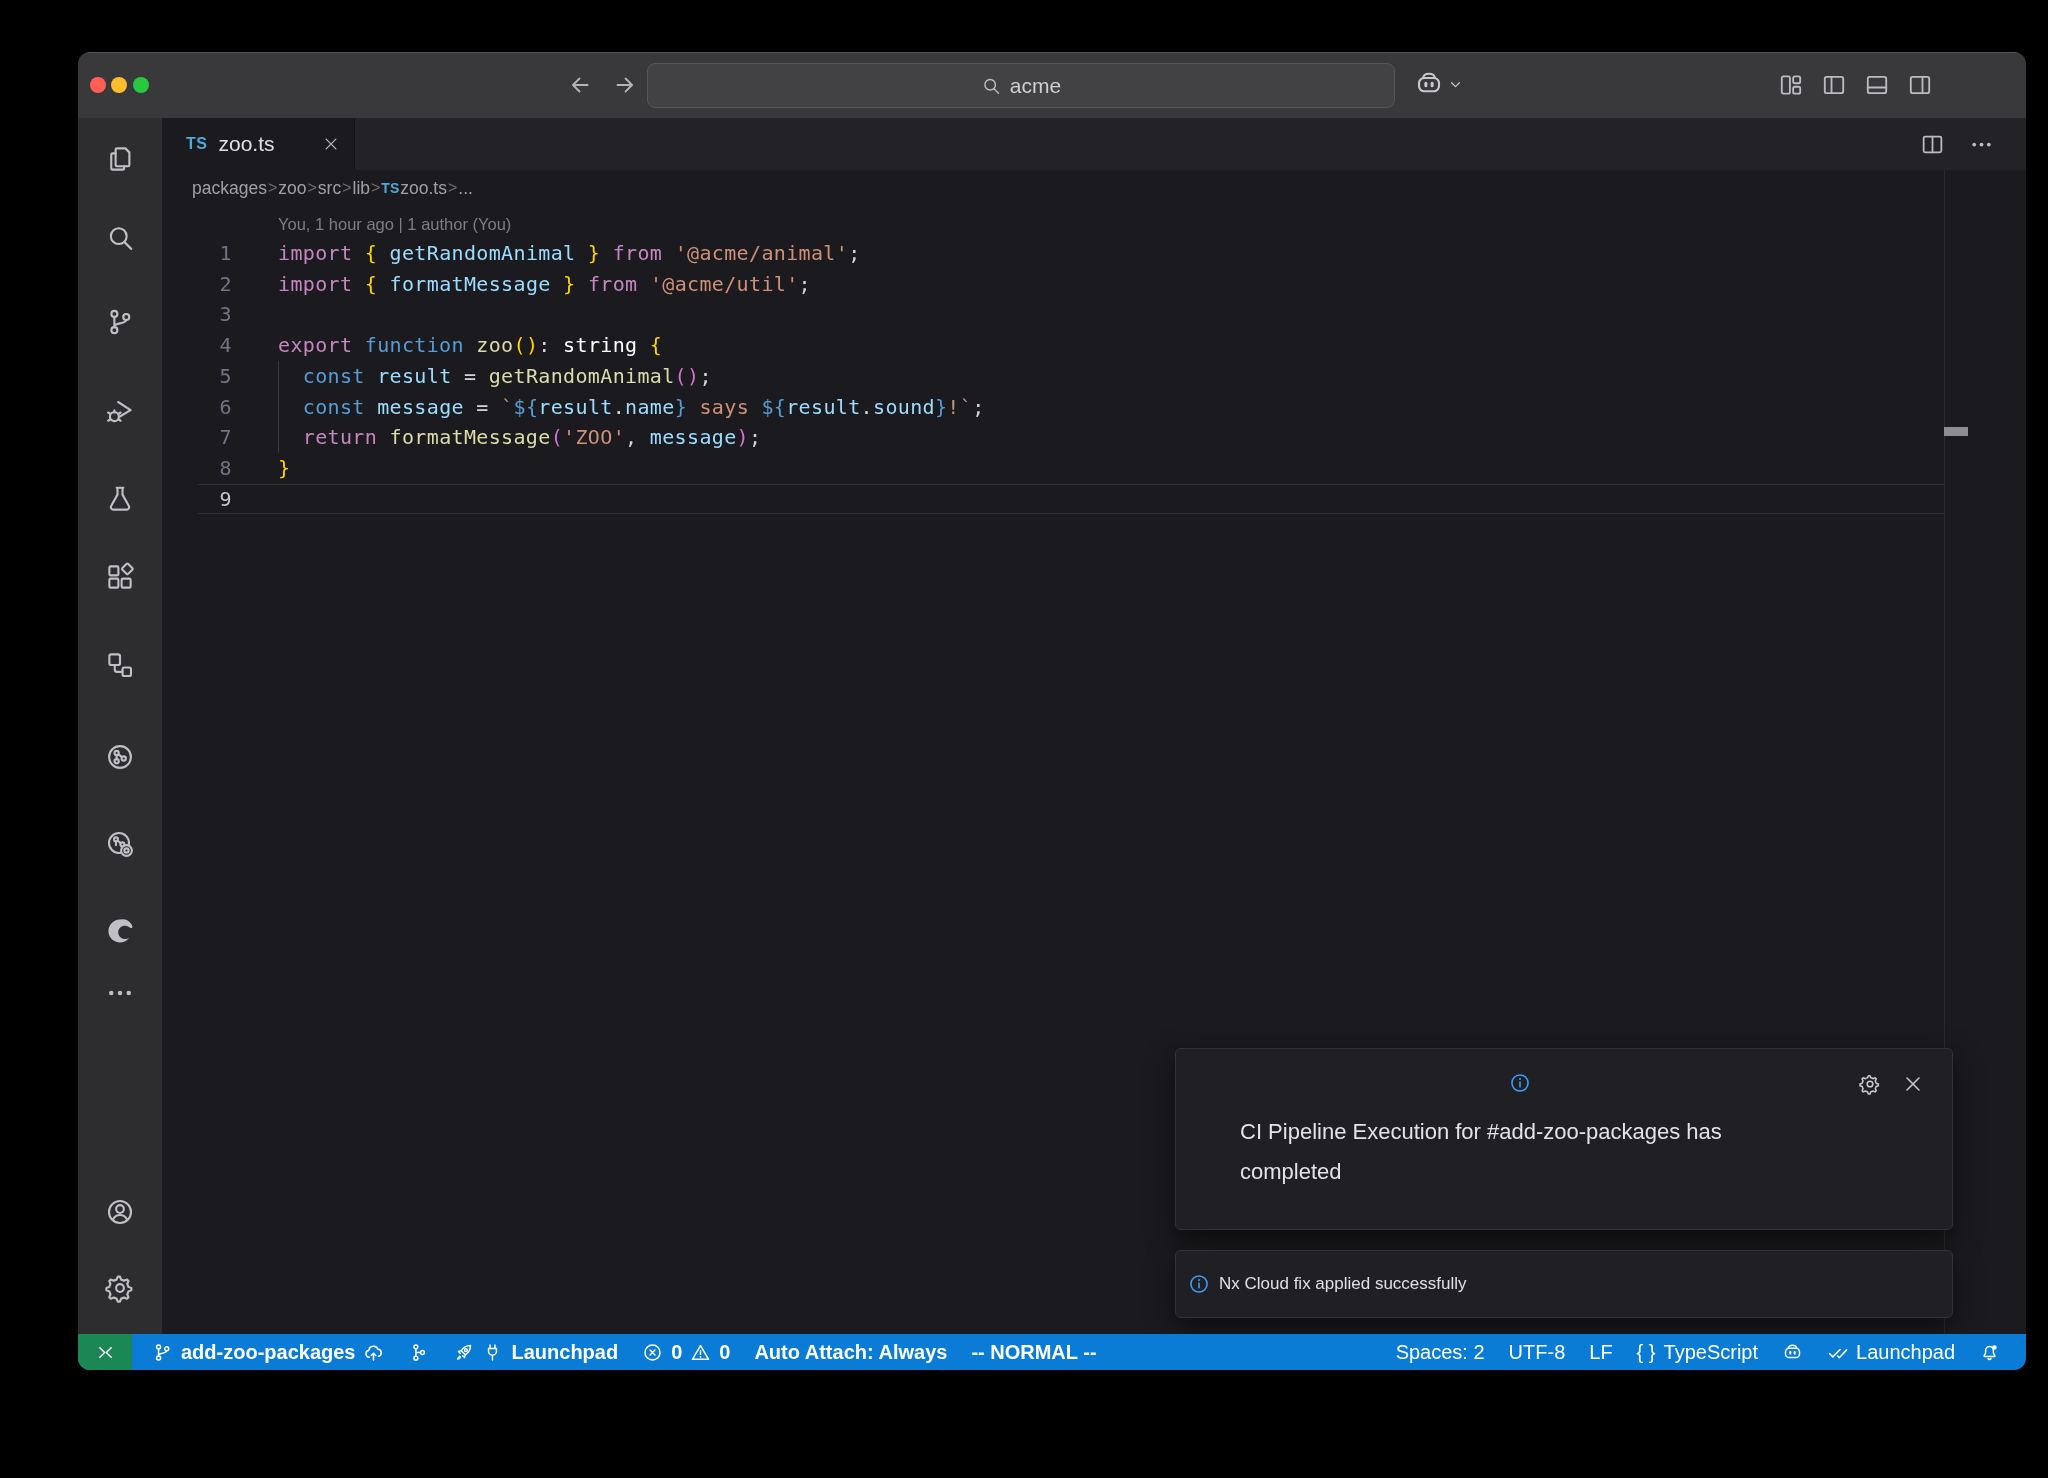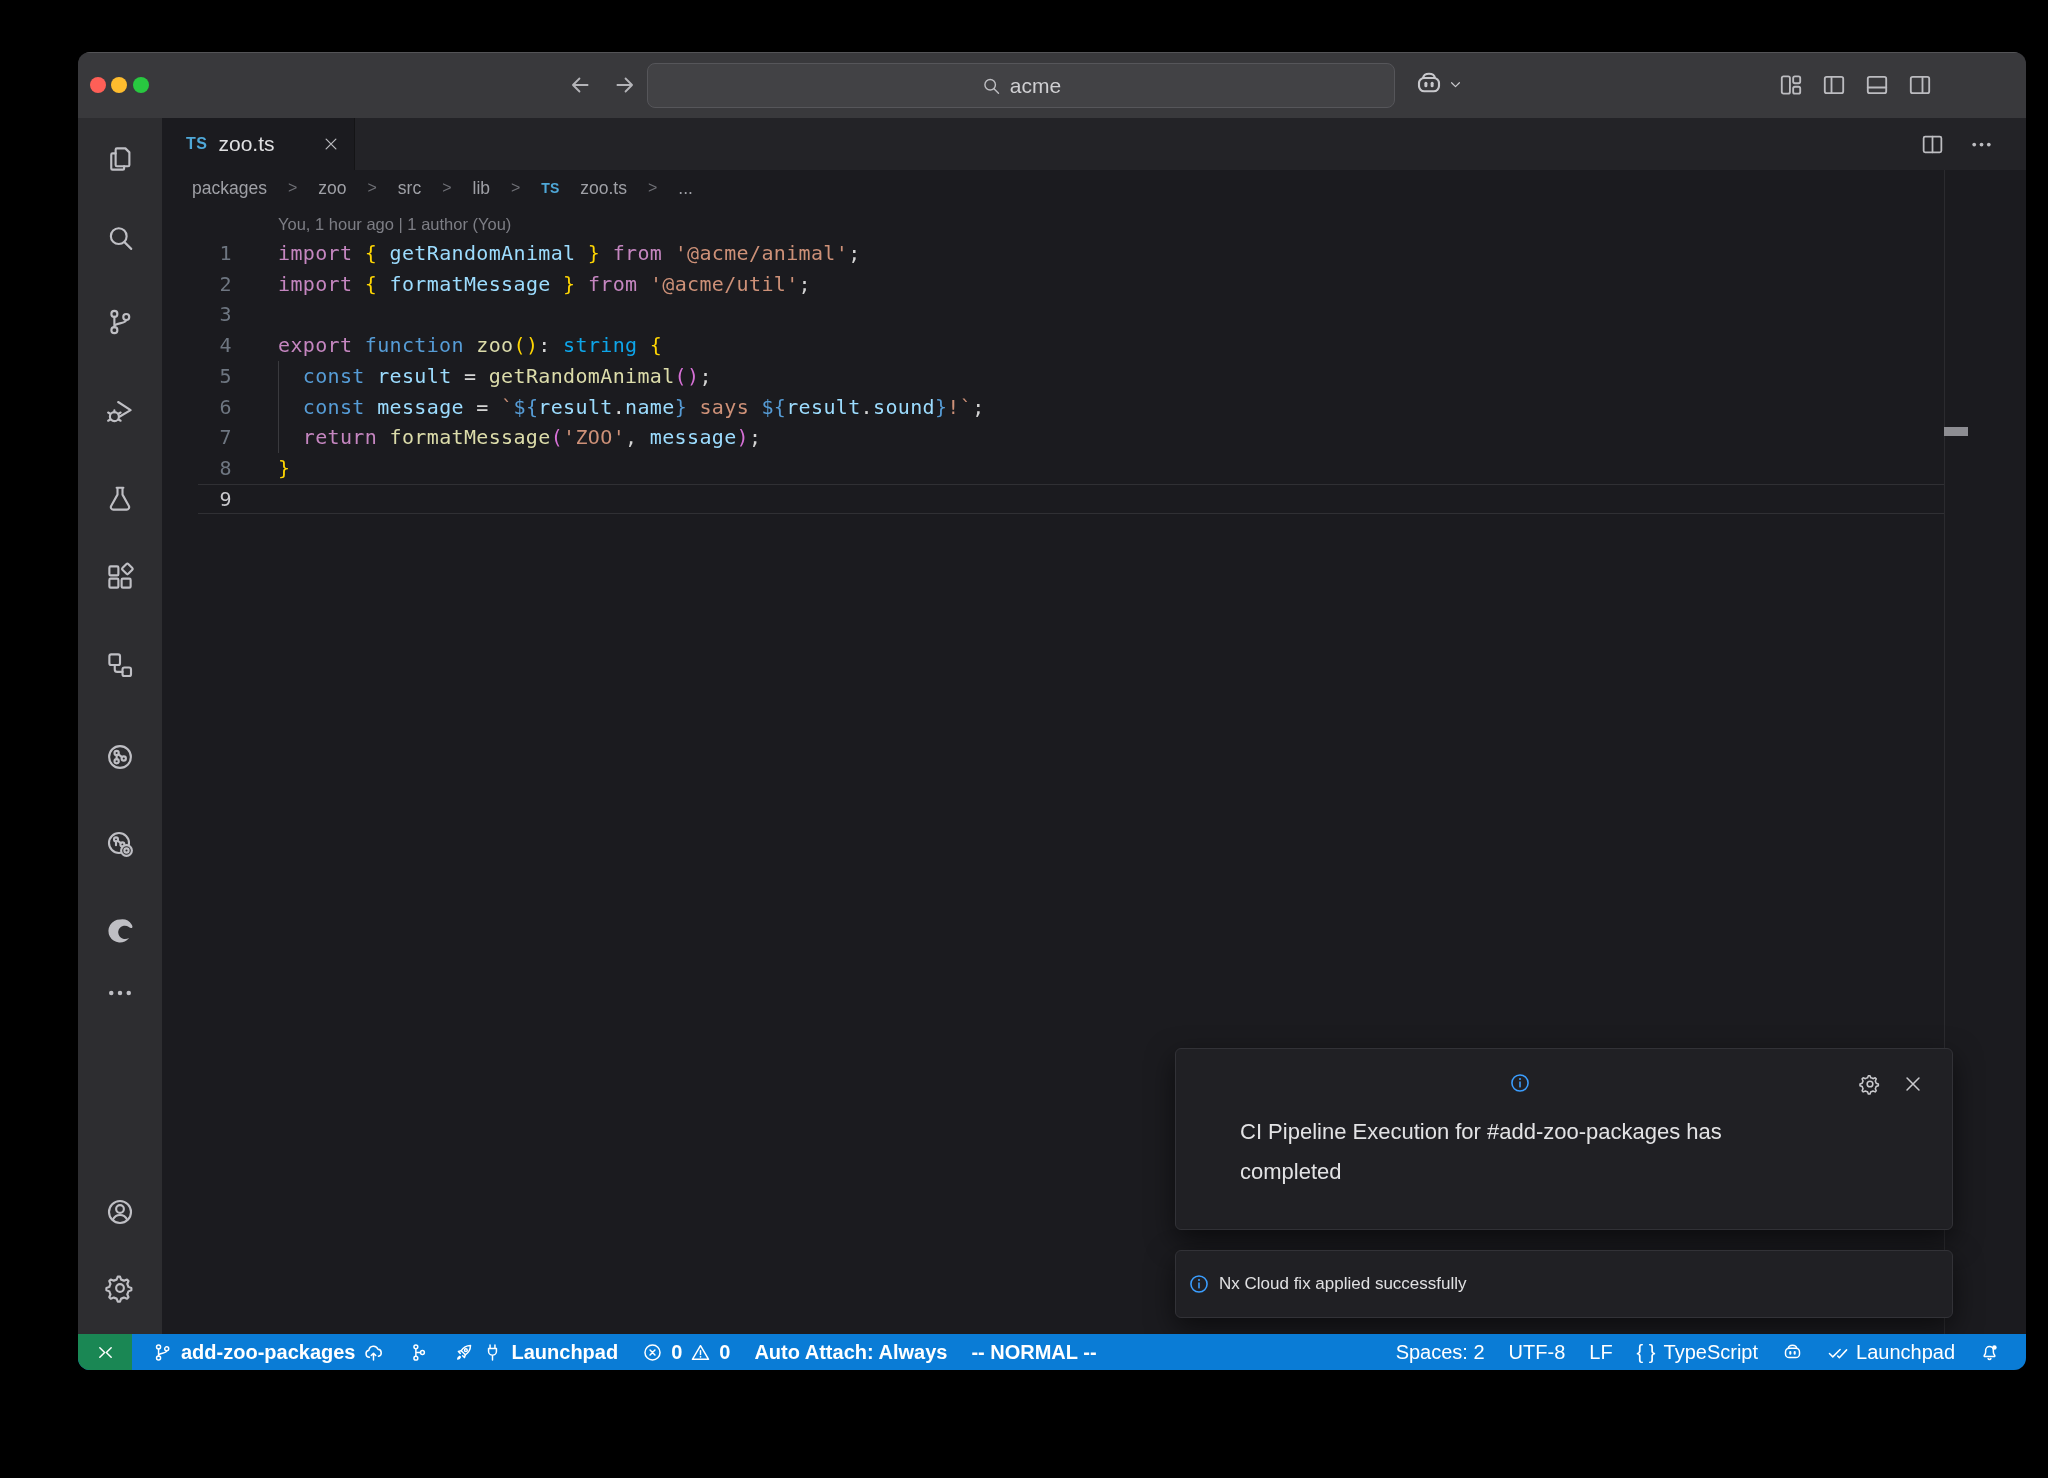--- a/index.html
+++ b/index.html
@@ -37,31 +37,31 @@
   .editor{position:absolute;left:84px;top:66px;right:0;bottom:36px;background:#1b1b1f;}
   .tabstrip{position:absolute;left:0;top:0;right:0;height:52px;background:#232327;}
   .tab{position:absolute;left:0;top:0;width:193px;height:52px;background:#1b1b1f;border-right:1px solid #141416;
     display:flex;align-items:center;padding:0 14px 0 24px;box-sizing:border-box;}
   .ts-badge{color:var(--ts-badge);font-weight:bold;font-size:16px;letter-spacing:.5px;}
   .tab-title{color:#e0e0e2;font-size:21px;margin-left:11px;}
   .tab-close{margin-left:auto;width:18px;height:18px;color:#b6b6ba;display:inline-flex;}
   .tab-close svg{width:18px;height:18px;}
   .tab-actions{position:absolute;right:32px;top:0;height:52px;display:flex;align-items:center;gap:24px;color:#bdbdc1;}
   .tab-actions span{width:25px;height:25px;display:inline-flex;} .tab-actions svg{width:25px;height:25px;}
-  .breadcrumbs{position:absolute;left:30px;top:52px;height:36px;display:flex;align-items:center;gap:21px;
+  .breadcrumbs{position:absolute;left:30px;top:52px;height:36px;display:flex;align-items:center;gap:1px;
     font-size:17.5px;color:#9fa0a6;}
   .breadcrumbs .sep{color:#6f7076;font-size:16px;}
   .breadcrumbs .ts-mini{color:var(--ts-badge);font-weight:bold;font-size:14px;}
   .blame{position:absolute;left:116px;top:97px;font-size:16.5px;color:#7d7e85;}
   .code-row{position:absolute;left:0;right:26px;height:30.7px;line-height:30.7px;
     font-family:"DejaVu Sans Mono", monospace;font-size:20px;letter-spacing:.35px;white-space:pre;}
   .gutter{position:absolute;left:0;width:70px;text-align:right;color:#6e7681;}
   .gutter.active{color:#c8c8cc;}
   .code-text{position:absolute;left:116px;}
-  .kw{color:#C586C0}.kwb{color:#569CD6}.fn{color:#DCDCAA}.vr{color:#9CDCFE}.ty{color:#0ea5e9}
+  .kw{color:#C586C0}.kwb{color:#569CD6}.fn{color:#DCDCAA}.vr{color:#9CDCFE}.ty{color:#ffffff}
   .st{color:#CE9178}.b1{color:#FFD602}.b2{color:#D670D6}.tp{color:#569CD6}.pl{color:#D4D4D4}
   .indent-guide{position:absolute;left:116px;top:242.8px;height:92.1px;border-left:1px solid #3a3a3e;}
   .current-line{position:absolute;left:36px;width:1746px;top:365.6px;height:30.7px;
     border-top:1px solid #303034;border-bottom:1px solid #303034;box-sizing:border-box;}
   .ruler-line{position:absolute;left:1782px;top:52px;bottom:0;border-left:1px solid #2b2b2f;}
   .ruler-mark{position:absolute;left:1782px;top:309px;width:24px;height:9px;background:#8d8d92;}
   
   .toast{position:absolute;left:1097px;width:778px;background:#202024;border:1px solid #323237;
     border-radius:6px;box-shadow:0 10px 28px rgba(0,0,0,.55);box-sizing:border-box;}
   .toast1{top:996px;height:182px;}

